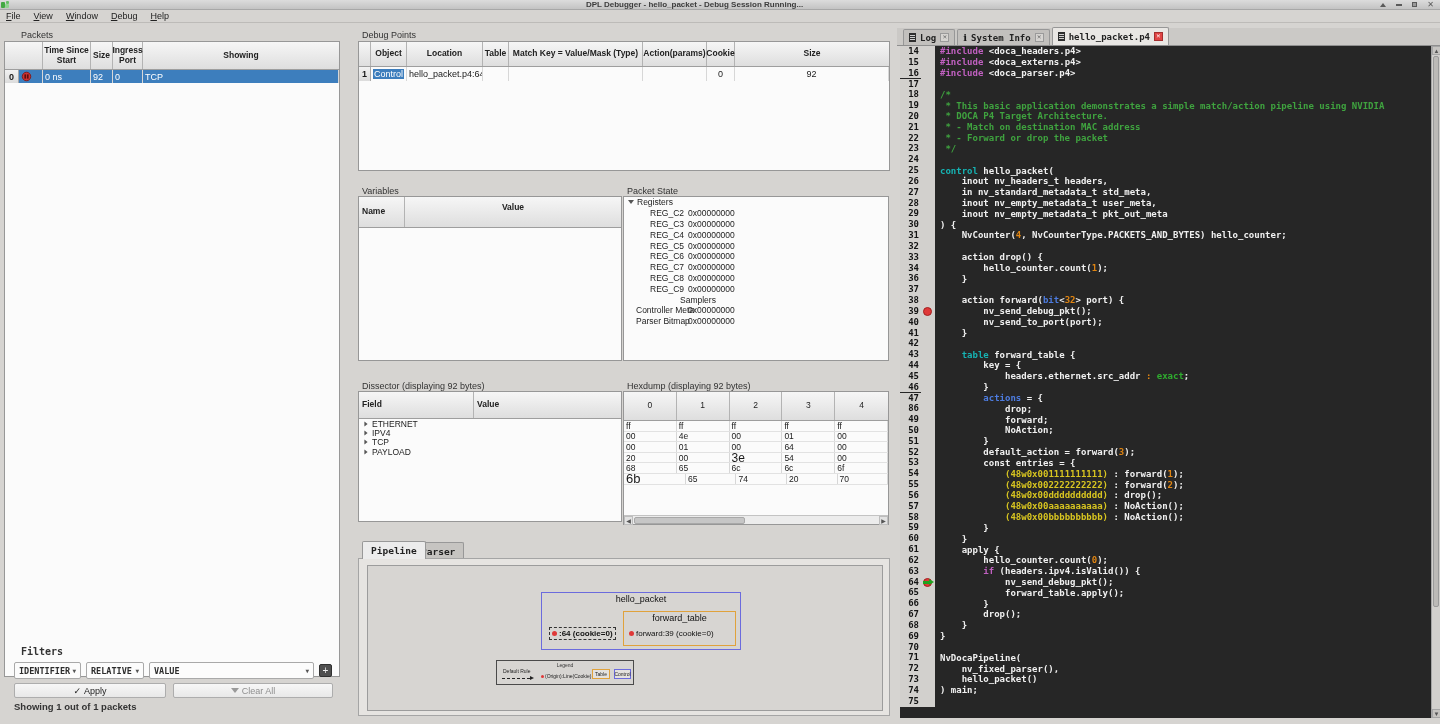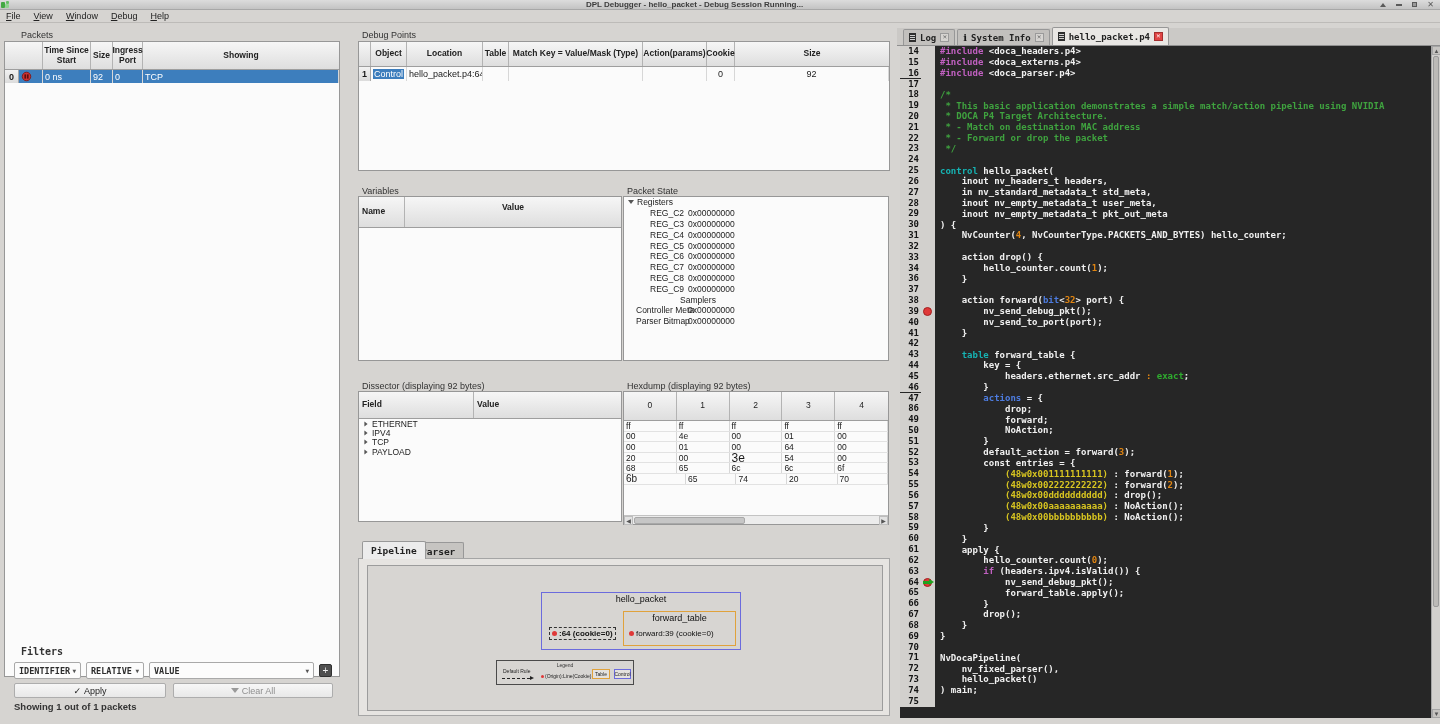--- a/index.html
+++ b/index.html
@@ -338,21 +338,21 @@
       <div class="td" style="width: 53px; font-size: 8.5px;">00</div>
     </div>
     <div class="trow" style="height: 10.6px; border-bottom: 1px solid rgb(226, 226, 226);">
       <div class="td" style="width: 53px; font-size: 8.5px;">68</div>
       <div class="td" style="width: 53px; font-size: 8.5px;">65</div>
       <div class="td" style="width: 53px; font-size: 8.5px;">6c</div>
       <div class="td" style="width: 53px; font-size: 8.5px;">6c</div>
       <div class="td" style="width: 53px; font-size: 8.5px;">6f</div>
     </div>
     <div class="trow" style="height: 10.6px; border-bottom: 1px solid rgb(226, 226, 226);">
-      <div class="td" style="width: 65px; font-size: 10px;">6b</div>
+      <div class="td" style="width: 65px; font-size: 13px;">6b</div>
       <div class="td" style="width: 53px; font-size: 8.5px;">65</div>
       <div class="td" style="width: 53px; font-size: 8.5px;">74</div>
       <div class="td" style="width: 53px; font-size: 8.5px;">20</div>
       <div class="td" style="width: 53px; font-size: 8.5px;">70</div>
     </div>
     <div class="hscroll">
       <div class="sarrow">◀</div>
       <div class="hthumb"></div>
       <div style="flex: 1 1 0%;"></div>
       <div class="sarrow">▶</div>

